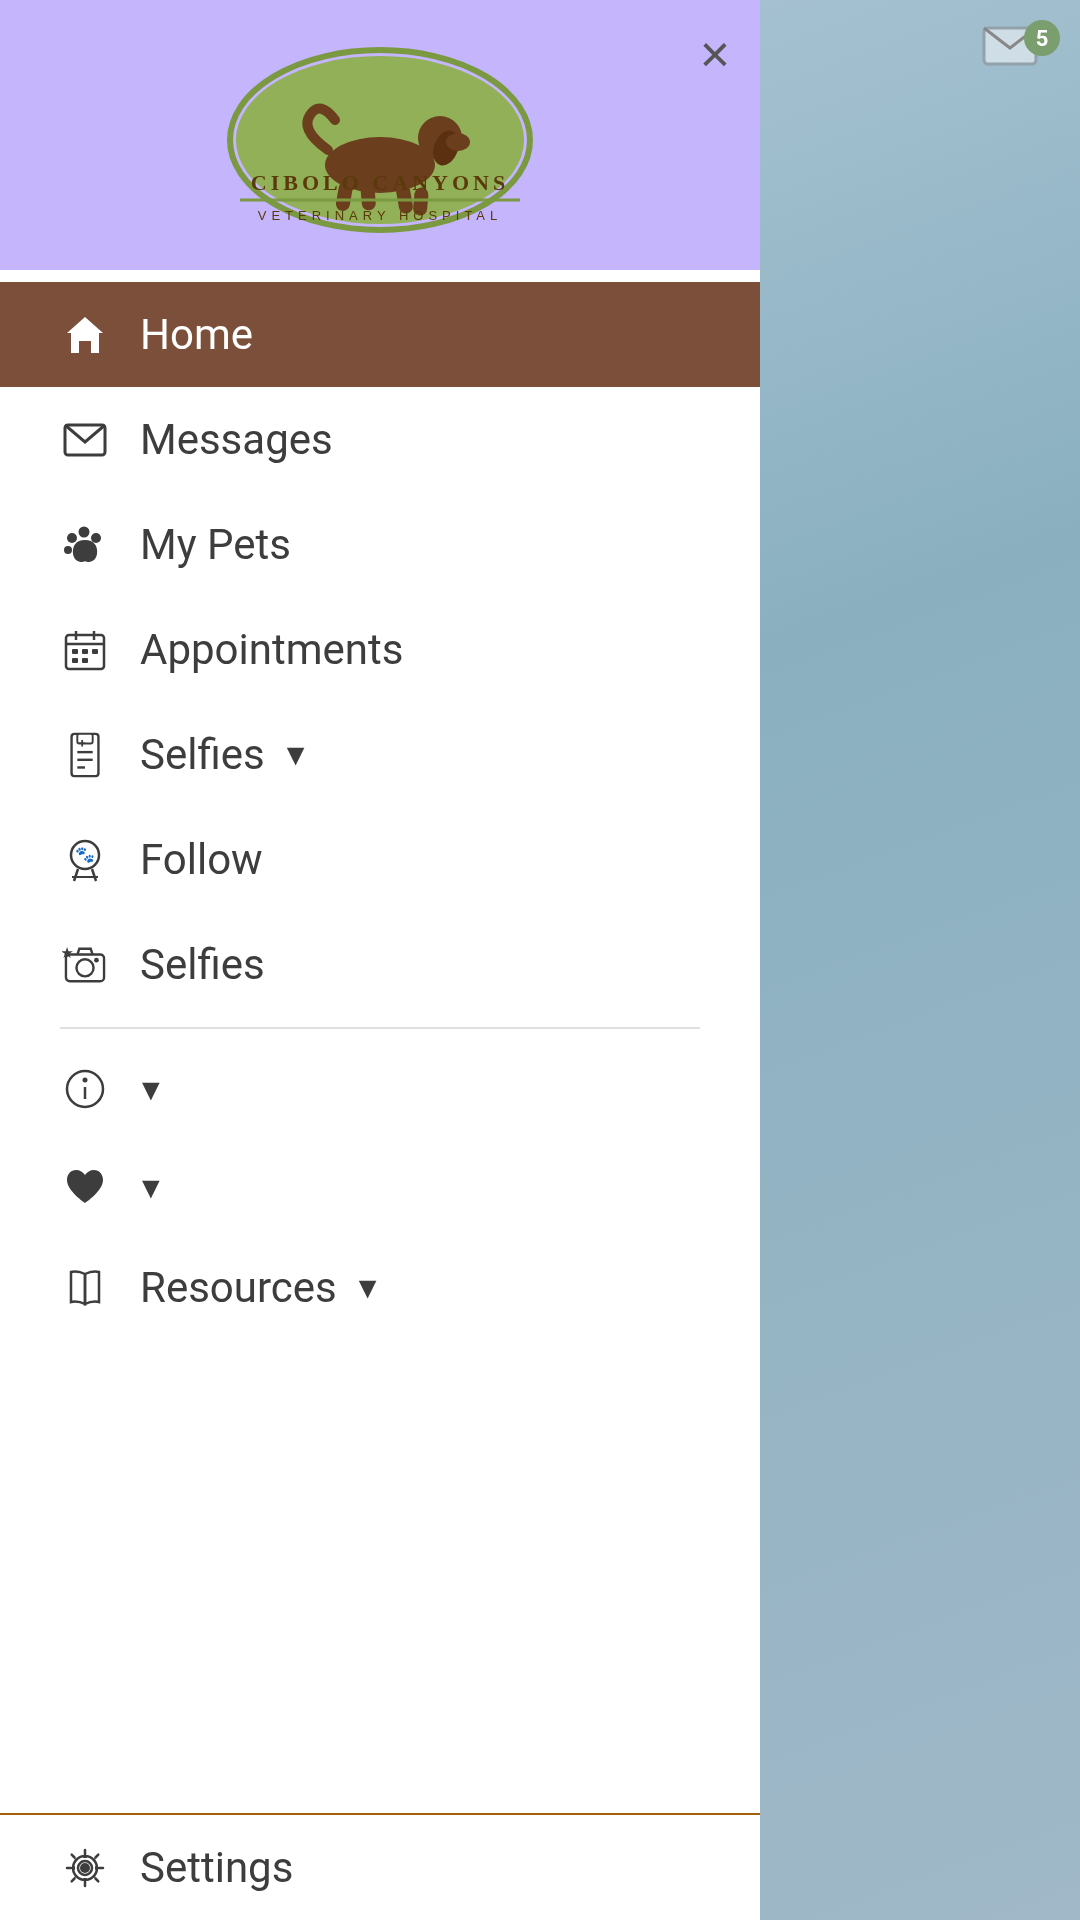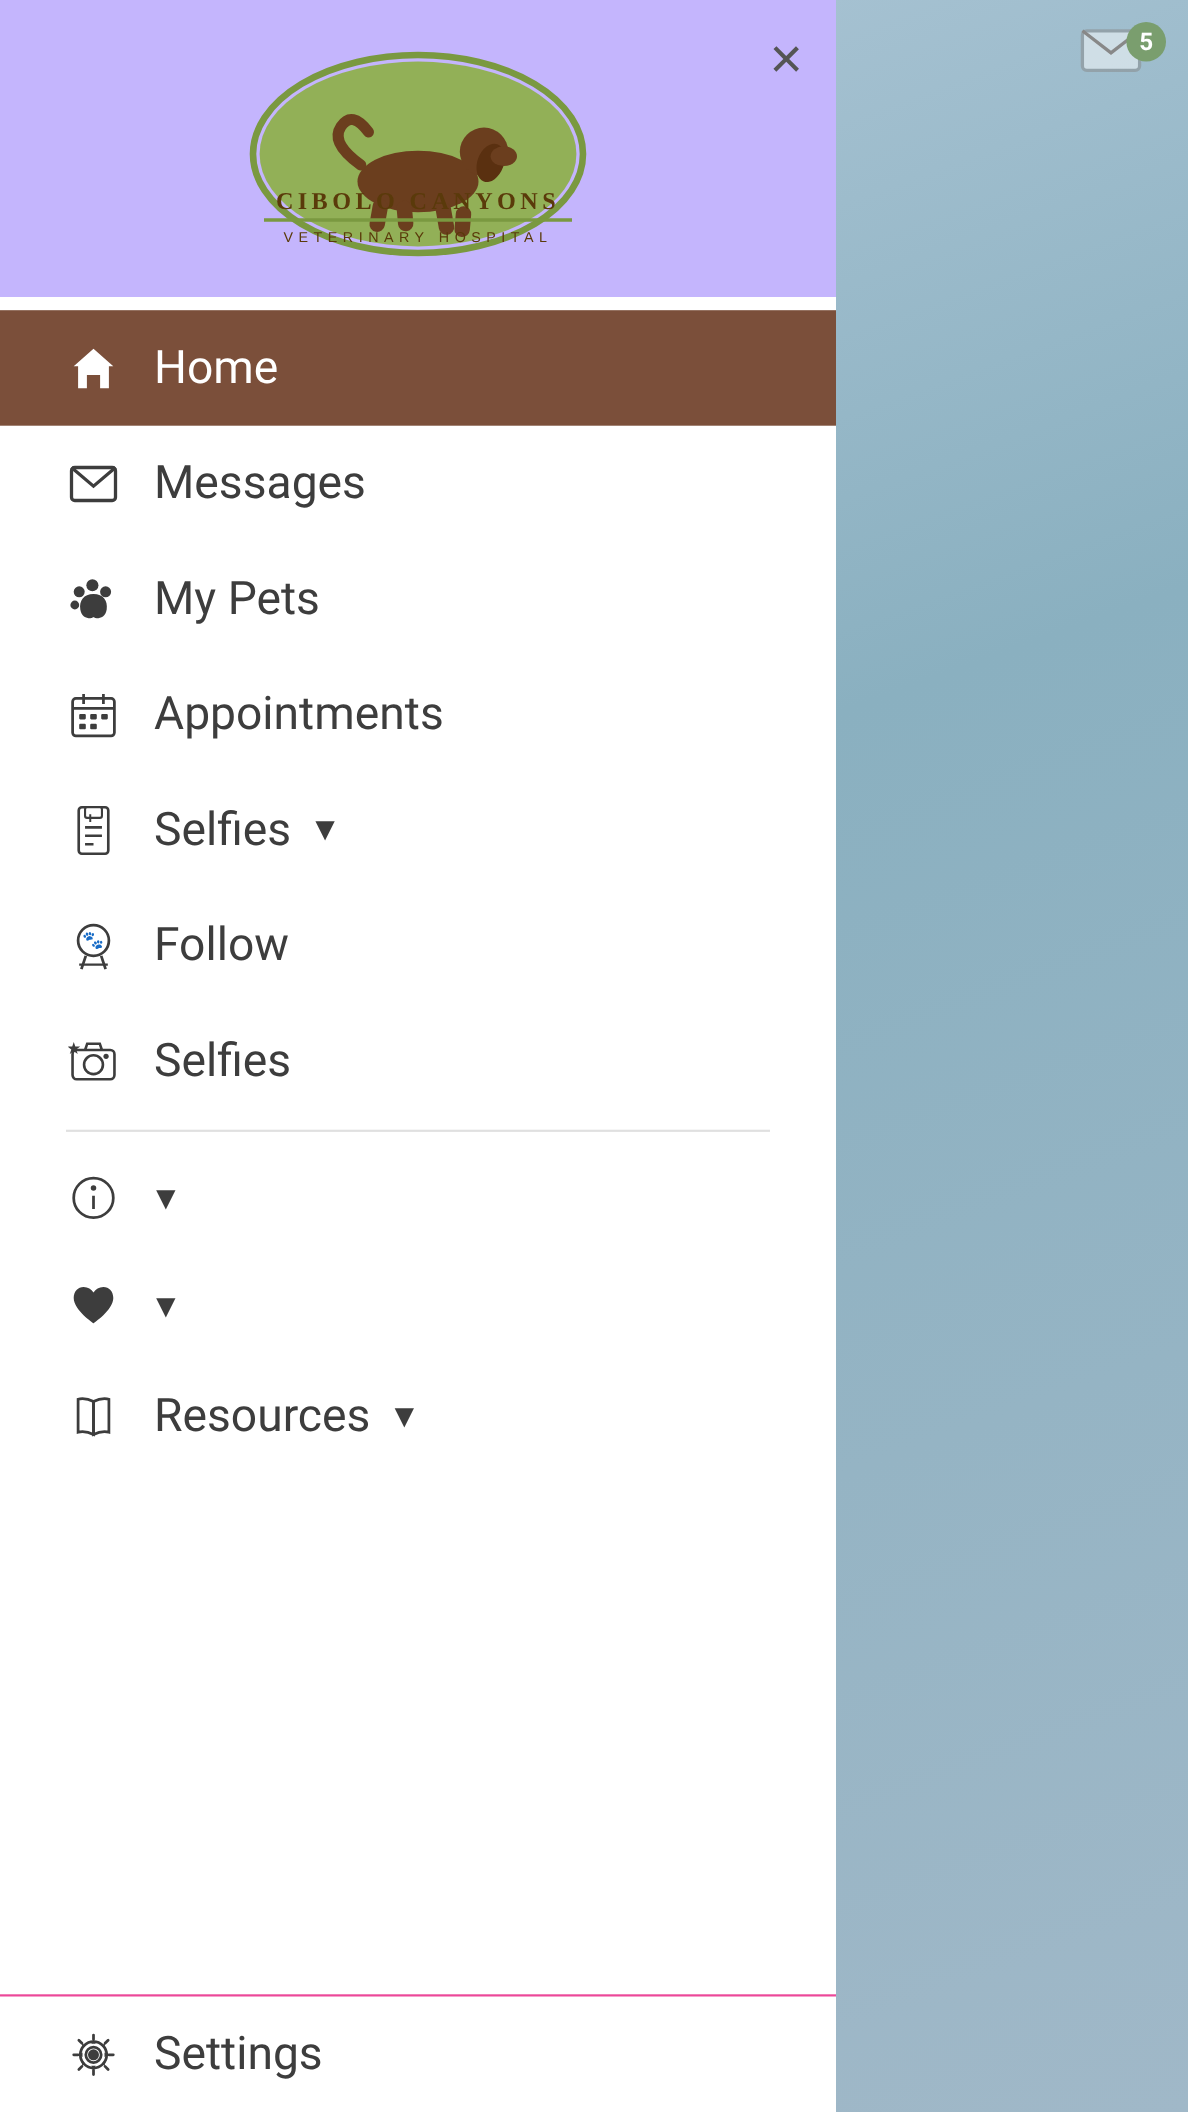--- a/index.html
+++ b/index.html
@@ -154,21 +154,21 @@
     }
 
     .nav-divider {
       height: 2px;
       background: #e0e0e0;
       margin: 10px 60px;
     }
 
     
     .settings-bar {
-      border-top: 2px solid #ec4899;
+      border-top: 2px solid #a16207;
       padding: 28px 50px;
       display: flex;
       align-items: center;
       cursor: pointer;
     }
   </style>
 </head>
 <body>
 
 <div class="bg-overlay"></div>

